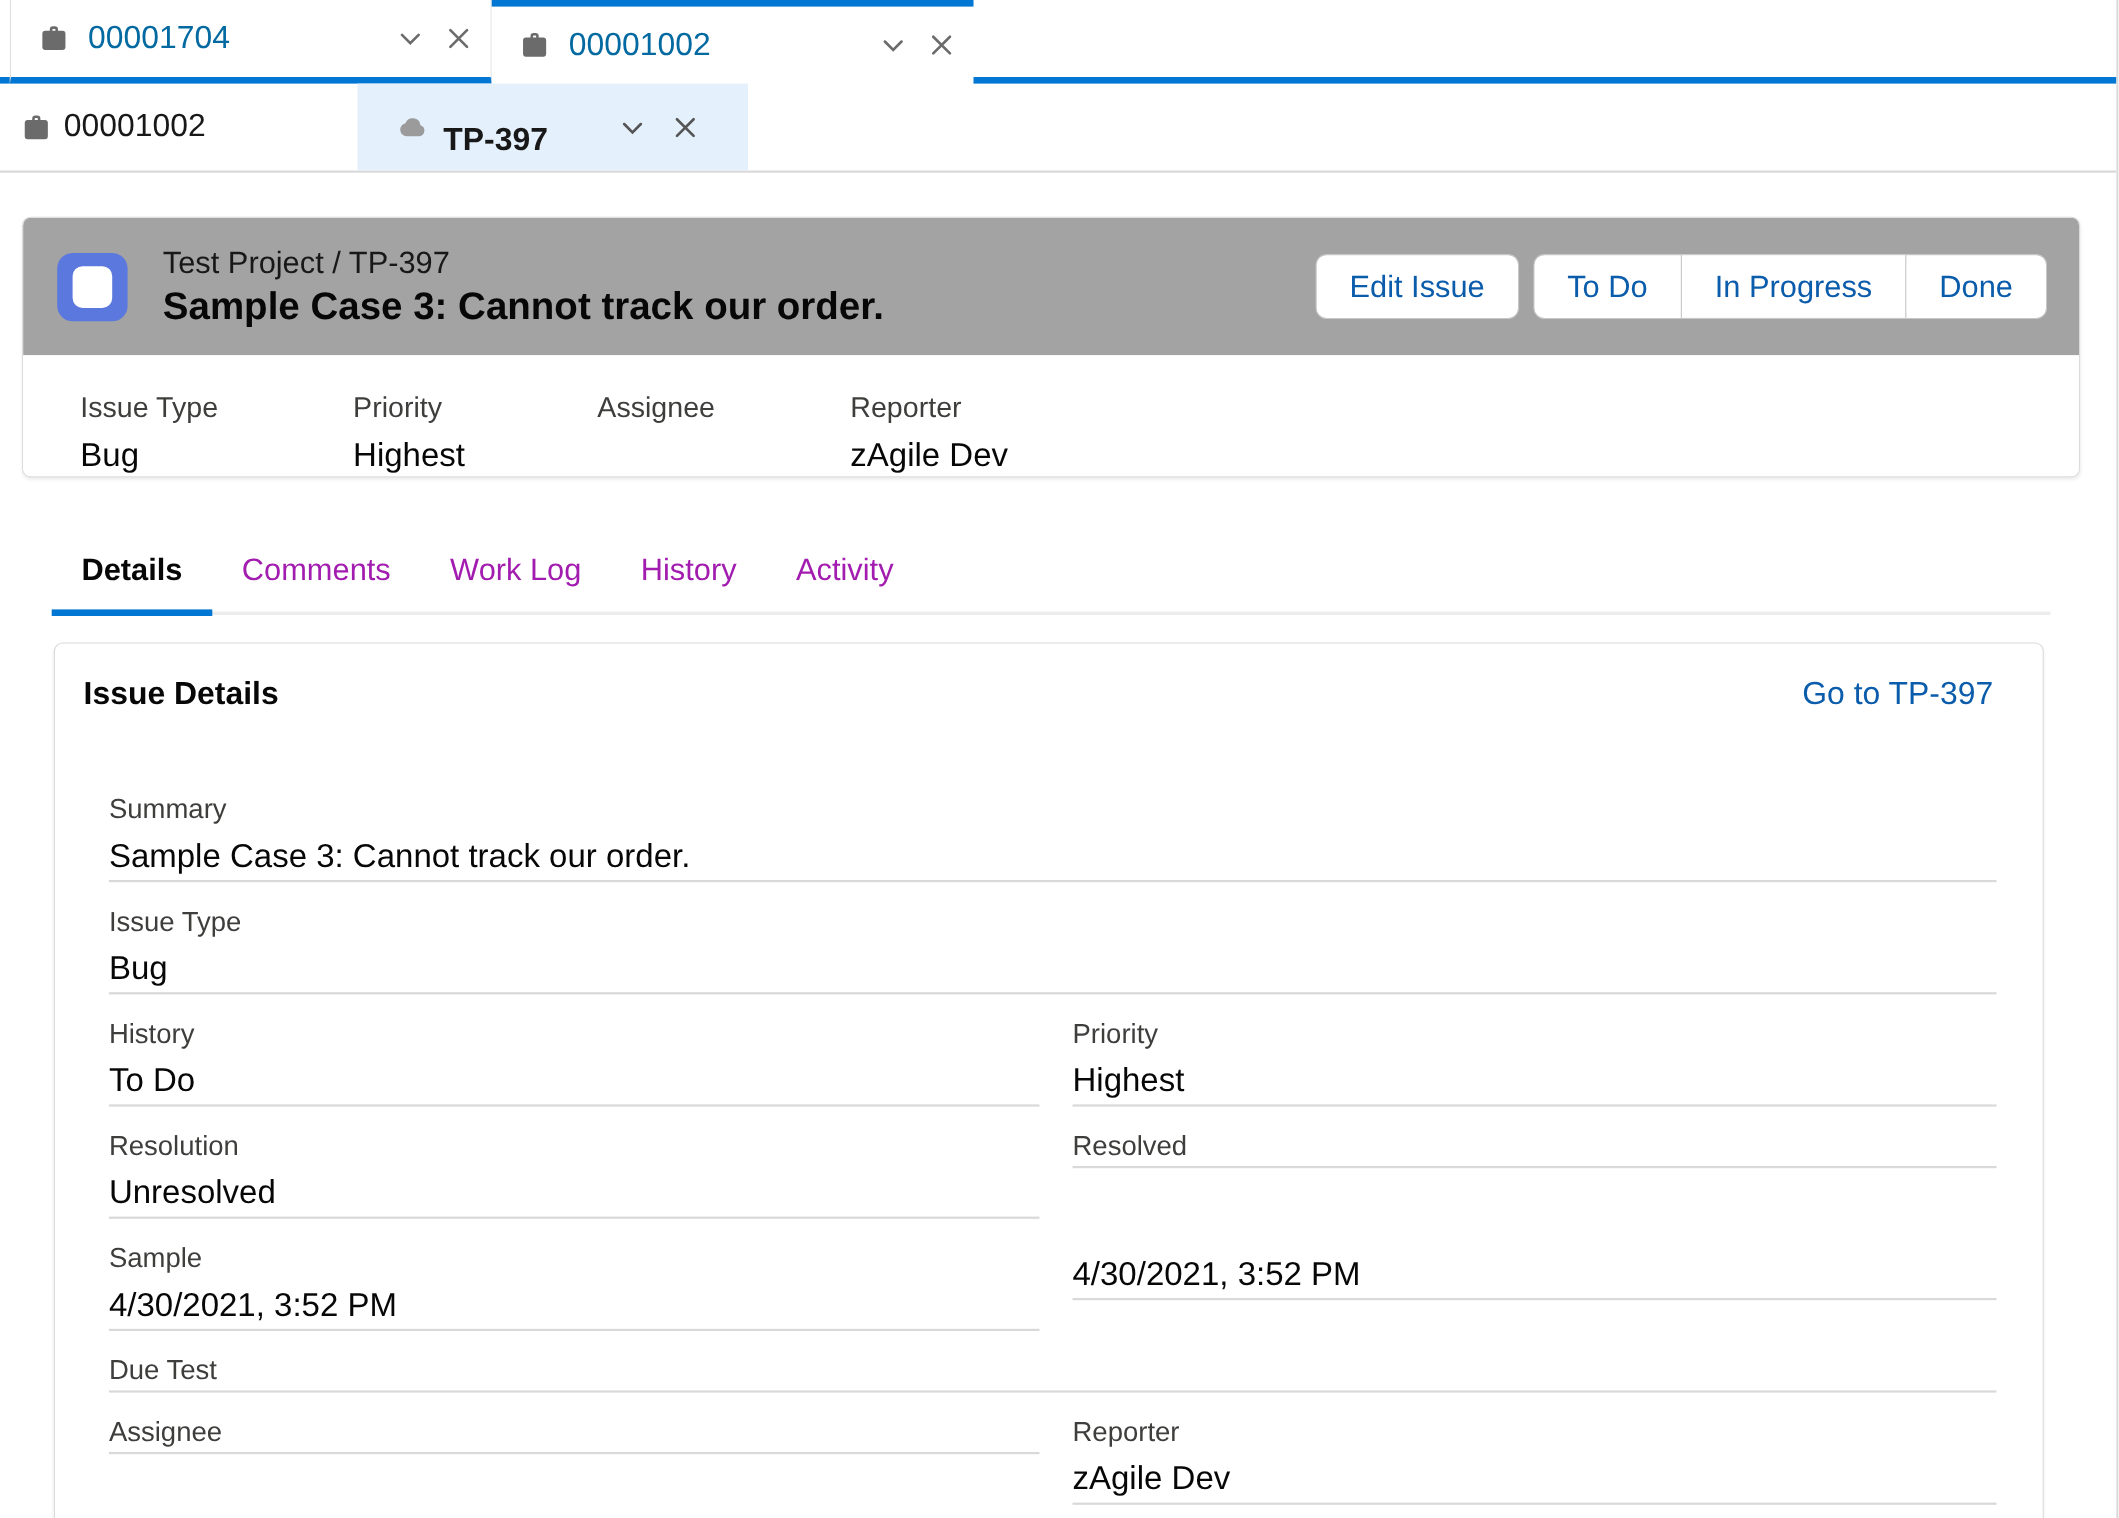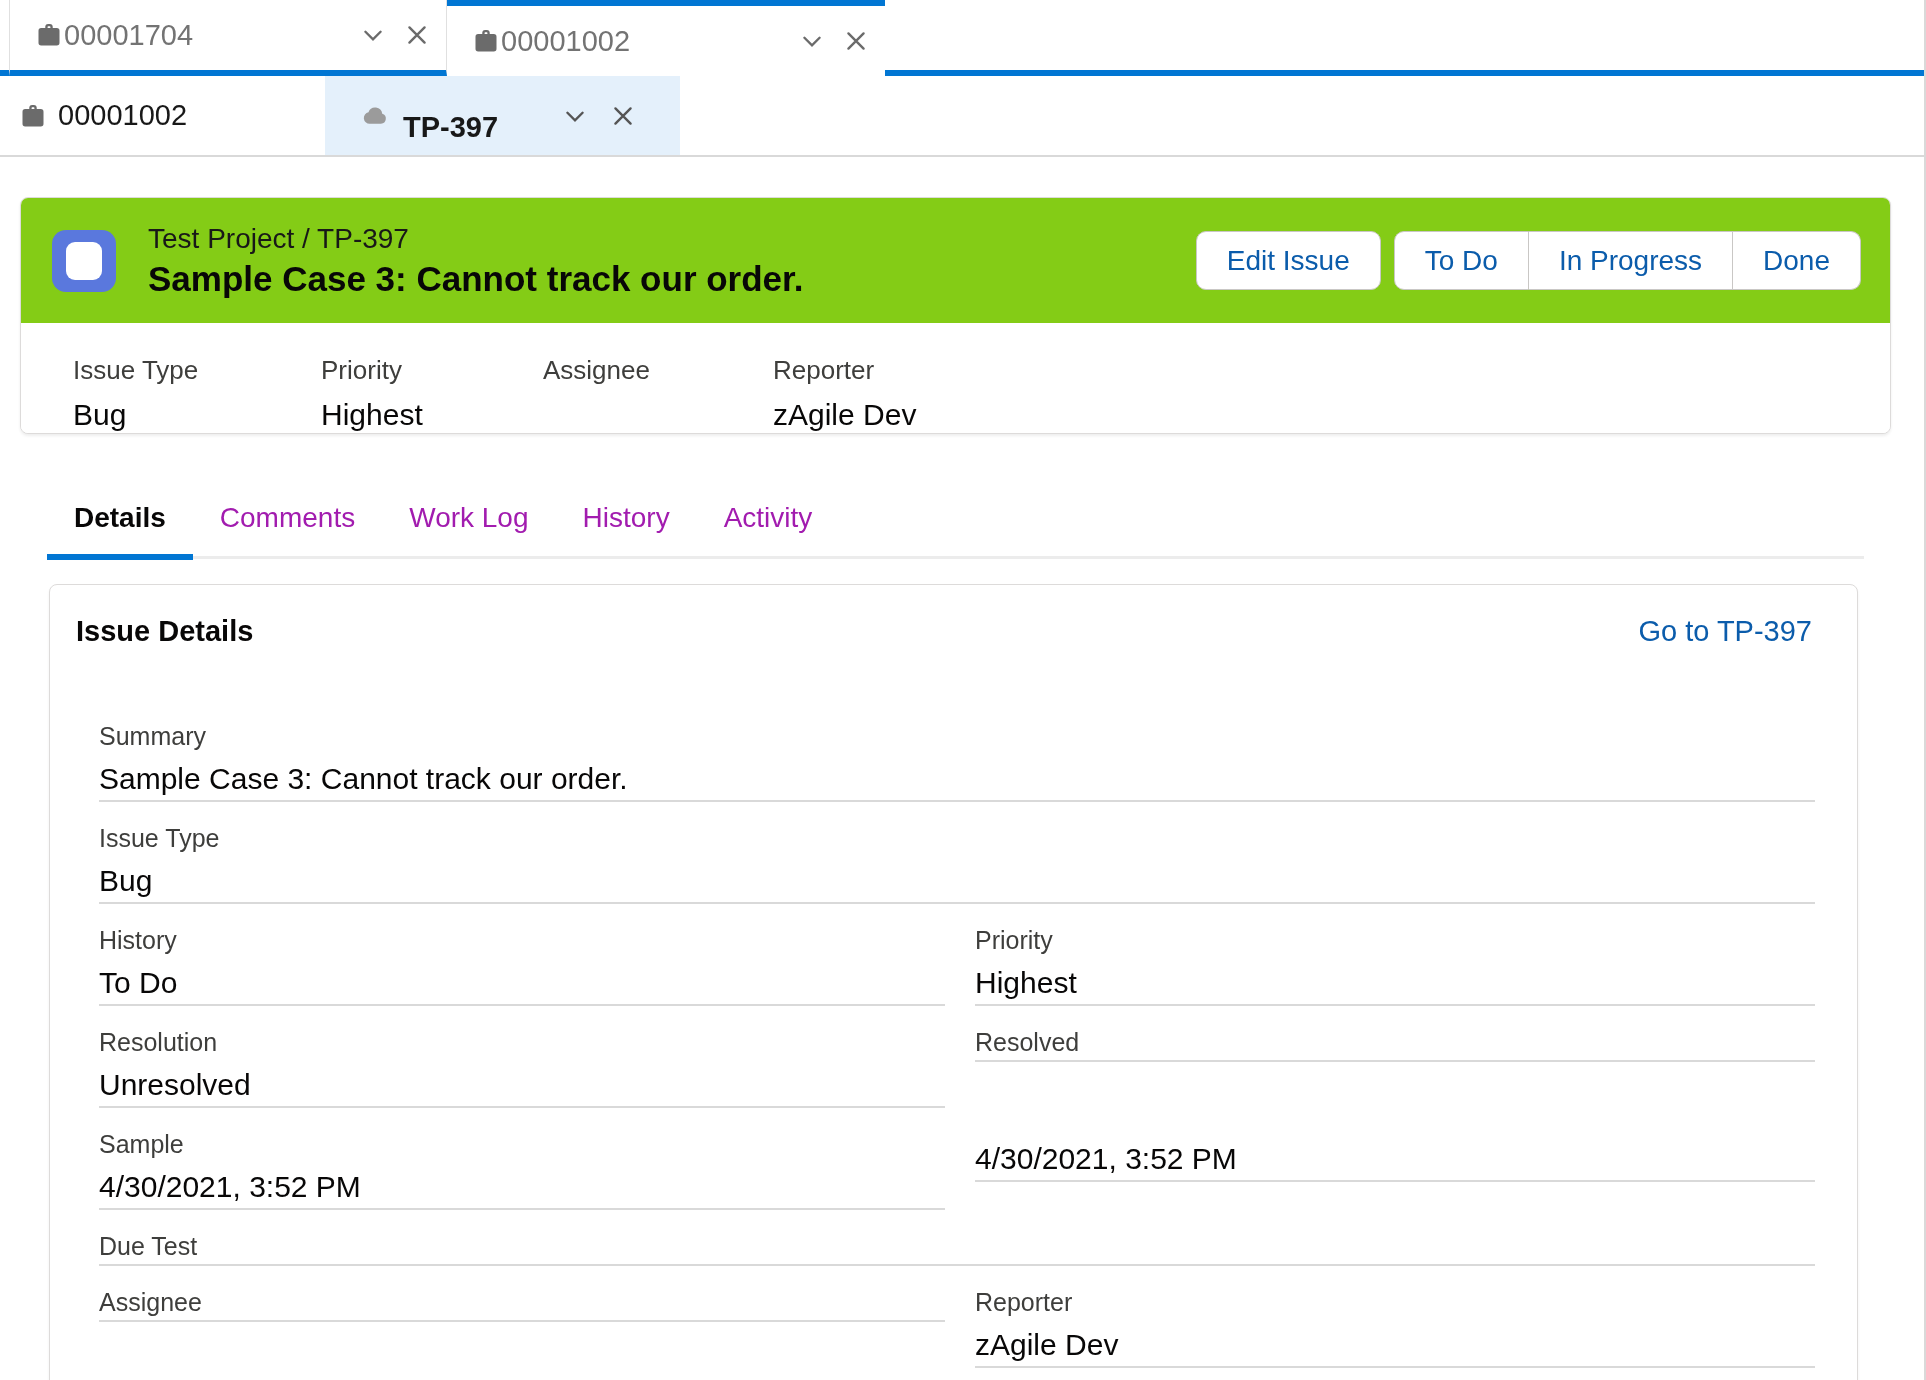--- a/index.html
+++ b/index.html
@@ -8,41 +8,41 @@
   .viewport { position:relative; width:1926px; height:1380px; overflow:hidden; background:#fff;
               border-right:2px solid #d9d9d9; }
 
   
   .tabbar { display:flex; height:76px; align-items:stretch; }
   .tab-edge { width:9px; border-bottom:6px solid #0176d3; }
   .wtab { width:438px; display:flex; align-items:center; padding:0 16px 0 24px;
           background:#fff; border-bottom:6px solid #0176d3; cursor:pointer; }
   .wtab.first { border-left:1px solid #e0e0e0; border-right:1px solid #e0e0e0; }
   .wtab.active { border-bottom:none; border-top:6px solid #0176d3; }
-  .wtab .tab-label { flex:1; font-size:29px; color:#737373; }
+  .wtab .tab-label { flex:1; margin-left:16px; font-size:29px; color:#0369a1; }
   .icon { display:inline-flex; align-items:center; justify-content:center; }
   .ctl { margin-left:18px; cursor:pointer; display:inline-flex; }
   .tab-filler { flex:1; border-bottom:6px solid #0176d3; }
 
   
   .subtabbar { display:flex; height:81px; align-items:stretch; border-bottom:2px solid #d9d9d9; }
   .subtab { display:flex; align-items:center; cursor:pointer; }
   .subtab.case { width:325px; padding-left:18px; }
   .subtab.case .st-label { margin-left:10px; font-size:29px; color:#181818; }
   .subtab.active { width:355px; background:#e4f0fb; padding:0 44px 0 32px; }
   .subtab.active .st-label { margin-left:12px; font-size:29px; font-weight:700; color:#181818;
        text-decoration-thickness:3px; text-underline-offset:7px;margin-top:24px; }
   .subtab.active .ctl { margin-left:22px; }
   .subtab.active .ctl.first-ctl { margin-left:auto; }
 
   
   main { padding-top:40px; }
   .header-card { margin:0 33px 0 20px; border:1px solid #dddbda; border-radius:8px;
                  box-shadow:0 2px 3px rgba(0,0,0,.07); background:#fff; overflow:hidden; }
-  .hc-top { height:125px; background:#84cc16; display:flex; align-items:center;
+  .hc-top { height:125px; background:#a3a3a3; display:flex; align-items:center;
             padding:0 29px 0 31px; }
   .issue-icon { width:64px; height:62px; border-radius:14px; background:#5a78dd;
                 display:flex; align-items:center; justify-content:center; flex:0 0 auto; }
   .issue-icon .inner { width:36px; height:38px; background:#fff; border-radius:9px; }
   .hc-titles { margin-left:32px; }
   .breadcrumb { font-size:28px; color:#181818; margin-bottom:5px; }
   .page-title { font-size:35px; font-weight:700; color:#080707; line-height:1.1; }
   .hc-actions { margin-left:auto; display:flex; align-items:center; }
   .btn { height:59px; padding:0 30px; background:#fff; border:1px solid #c9c7c5;
          border-radius:10px; color:#0b5cab; font-size:28px; font-family:inherit; cursor:pointer; }

